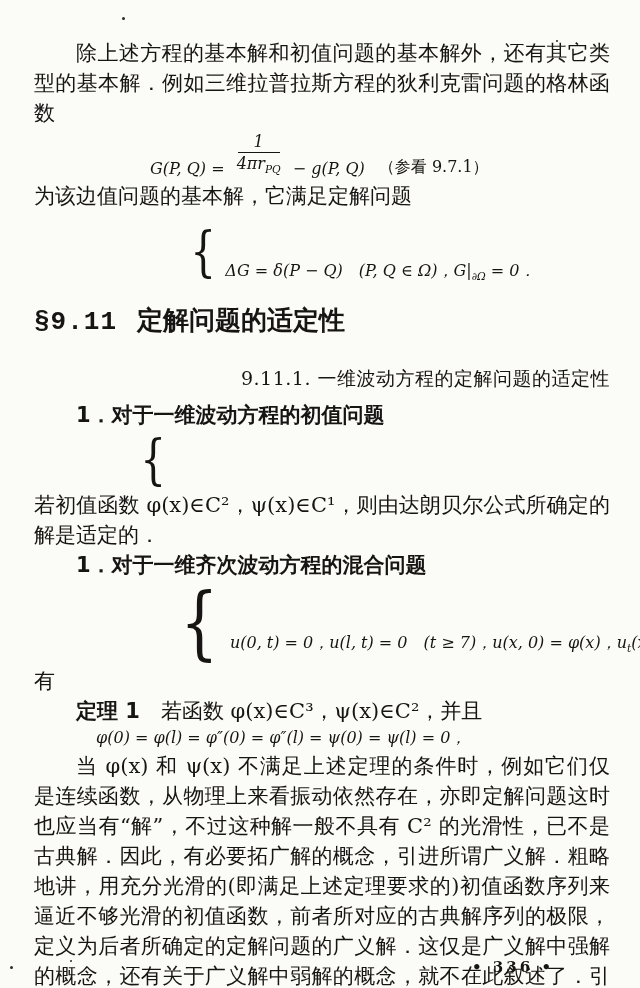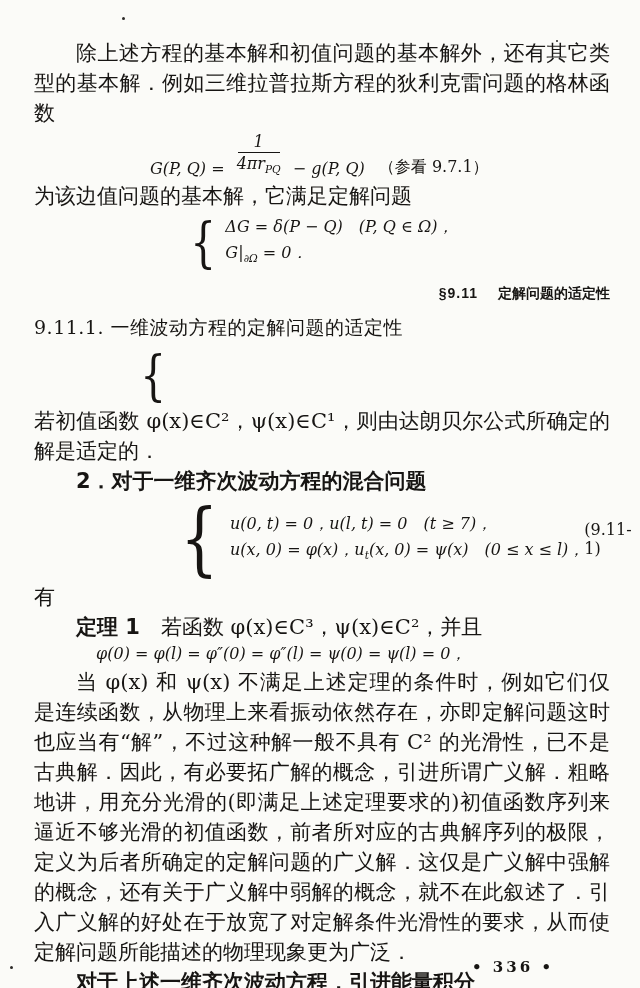--- a/index.html
+++ b/index.html
@@ -19,27 +19,27 @@
   .fref { font-style:normal; margin-left:14px; }
   .frac { display:inline-flex; flex-direction:column; align-items:center; margin:0 7px; }
   .frac .num { display:block; padding:0 16px 2px; border-bottom:1.4px solid #171513; line-height:17px; }
   .frac .den { display:block; line-height:18px; padding-top:2px; }
   sub { font-size:10.5px; font-style:italic; }
   .system { display:flex; align-items:center; margin:3px 0; font-size:16px; }
   .brace { line-height:1; margin-right:5px; font-weight:400;
            transform:scaleX(.75); transform-origin:center; }
   .b2 { font-size:54px; }
   .b3 { font-size:80px; }
-  .syslines { display:flex; flex-direction:column; }
+  .syslines { display:flex; flex-direction:row;margin-top:44px; }
   .sline { line-height:26px; font-style:italic; white-space:pre; }
   .eqtag { margin-left:auto; font-style:normal; padding-right:14px; }
-  .section { text-align:right; margin:14px 0 10px; font-size:14px;
-             font-family:Liberation Sans, sans-serif; font-weight:bold; }
+  .section { text-align:left; margin:14px 0 10px; font-size:26px;
+             font-family:Liberation Mono, monospace; font-weight:bold; }
   .secnum { margin-right:20px; letter-spacing:1px; }
-  .subsection { font-size:19px; font-weight:normal; margin:12px 0 8px; letter-spacing:.5px; }
+  .subsection { font-size:19px; font-weight:normal; margin:28px 0 8px; letter-spacing:.5px;text-align:right; }
   .thm-gap { display:inline-block; width:1em; }
   .centered-formula { padding-left:62px; font-size:16px; font-style:italic; margin:2px 0; }
   .pagenum { position:absolute; right:86px; bottom:12px; font-size:15px;
              font-weight:bold; letter-spacing:3px; }
   .speckle { position:absolute; background:#2c2a28; border-radius:50%; }
 </style>
 </head>
 <body>
 
 <div class="page">
@@ -71,30 +71,31 @@
     </div>
   </div>
 
   <h2 class="section">
     <span class="secnum">§9.11</span><span>定解问题的适定性</span>
   </h2>
 
 
   <h3 class="subsection">9.11.1. 一维波动方程的定解问题的适定性</h3>
 
+  <p class="body indent hei">1．对于一维波动方程的初值问题</p>
 
   <div class="system" style="padding-left:102px">
     <span class="brace b2">{</span>
     <div class="syslines">
     </div>
   </div>
 
   <p class="body">若初值函数 φ(x)∈C²，ψ(x)∈C¹，则由达朗贝尔公式所确定的解是适定的．</p>
 
-  <p class="body indent hei">2．对于一维齐次波动方程的混合问题</p>
+  <p class="body indent hei">1．对于一维齐次波动方程的混合问题</p>
 
   <div class="system" style="padding-left:140px">
     <span class="brace b3">{</span>
     <div class="syslines">
       <div class="sline"><span>u(0, t) = 0，u(l, t) = 0　(t ≥ 7)，</span></div>
       <div class="sline"><span>u(x, 0) = φ(x)，u</span><sub>t</sub><span>(x, 0) = ψ(x)　(0 ≤ x ≤ l)，</span></div>
     </div>
     <span class="eqtag">(9.11-1)</span>
   </div>
 

